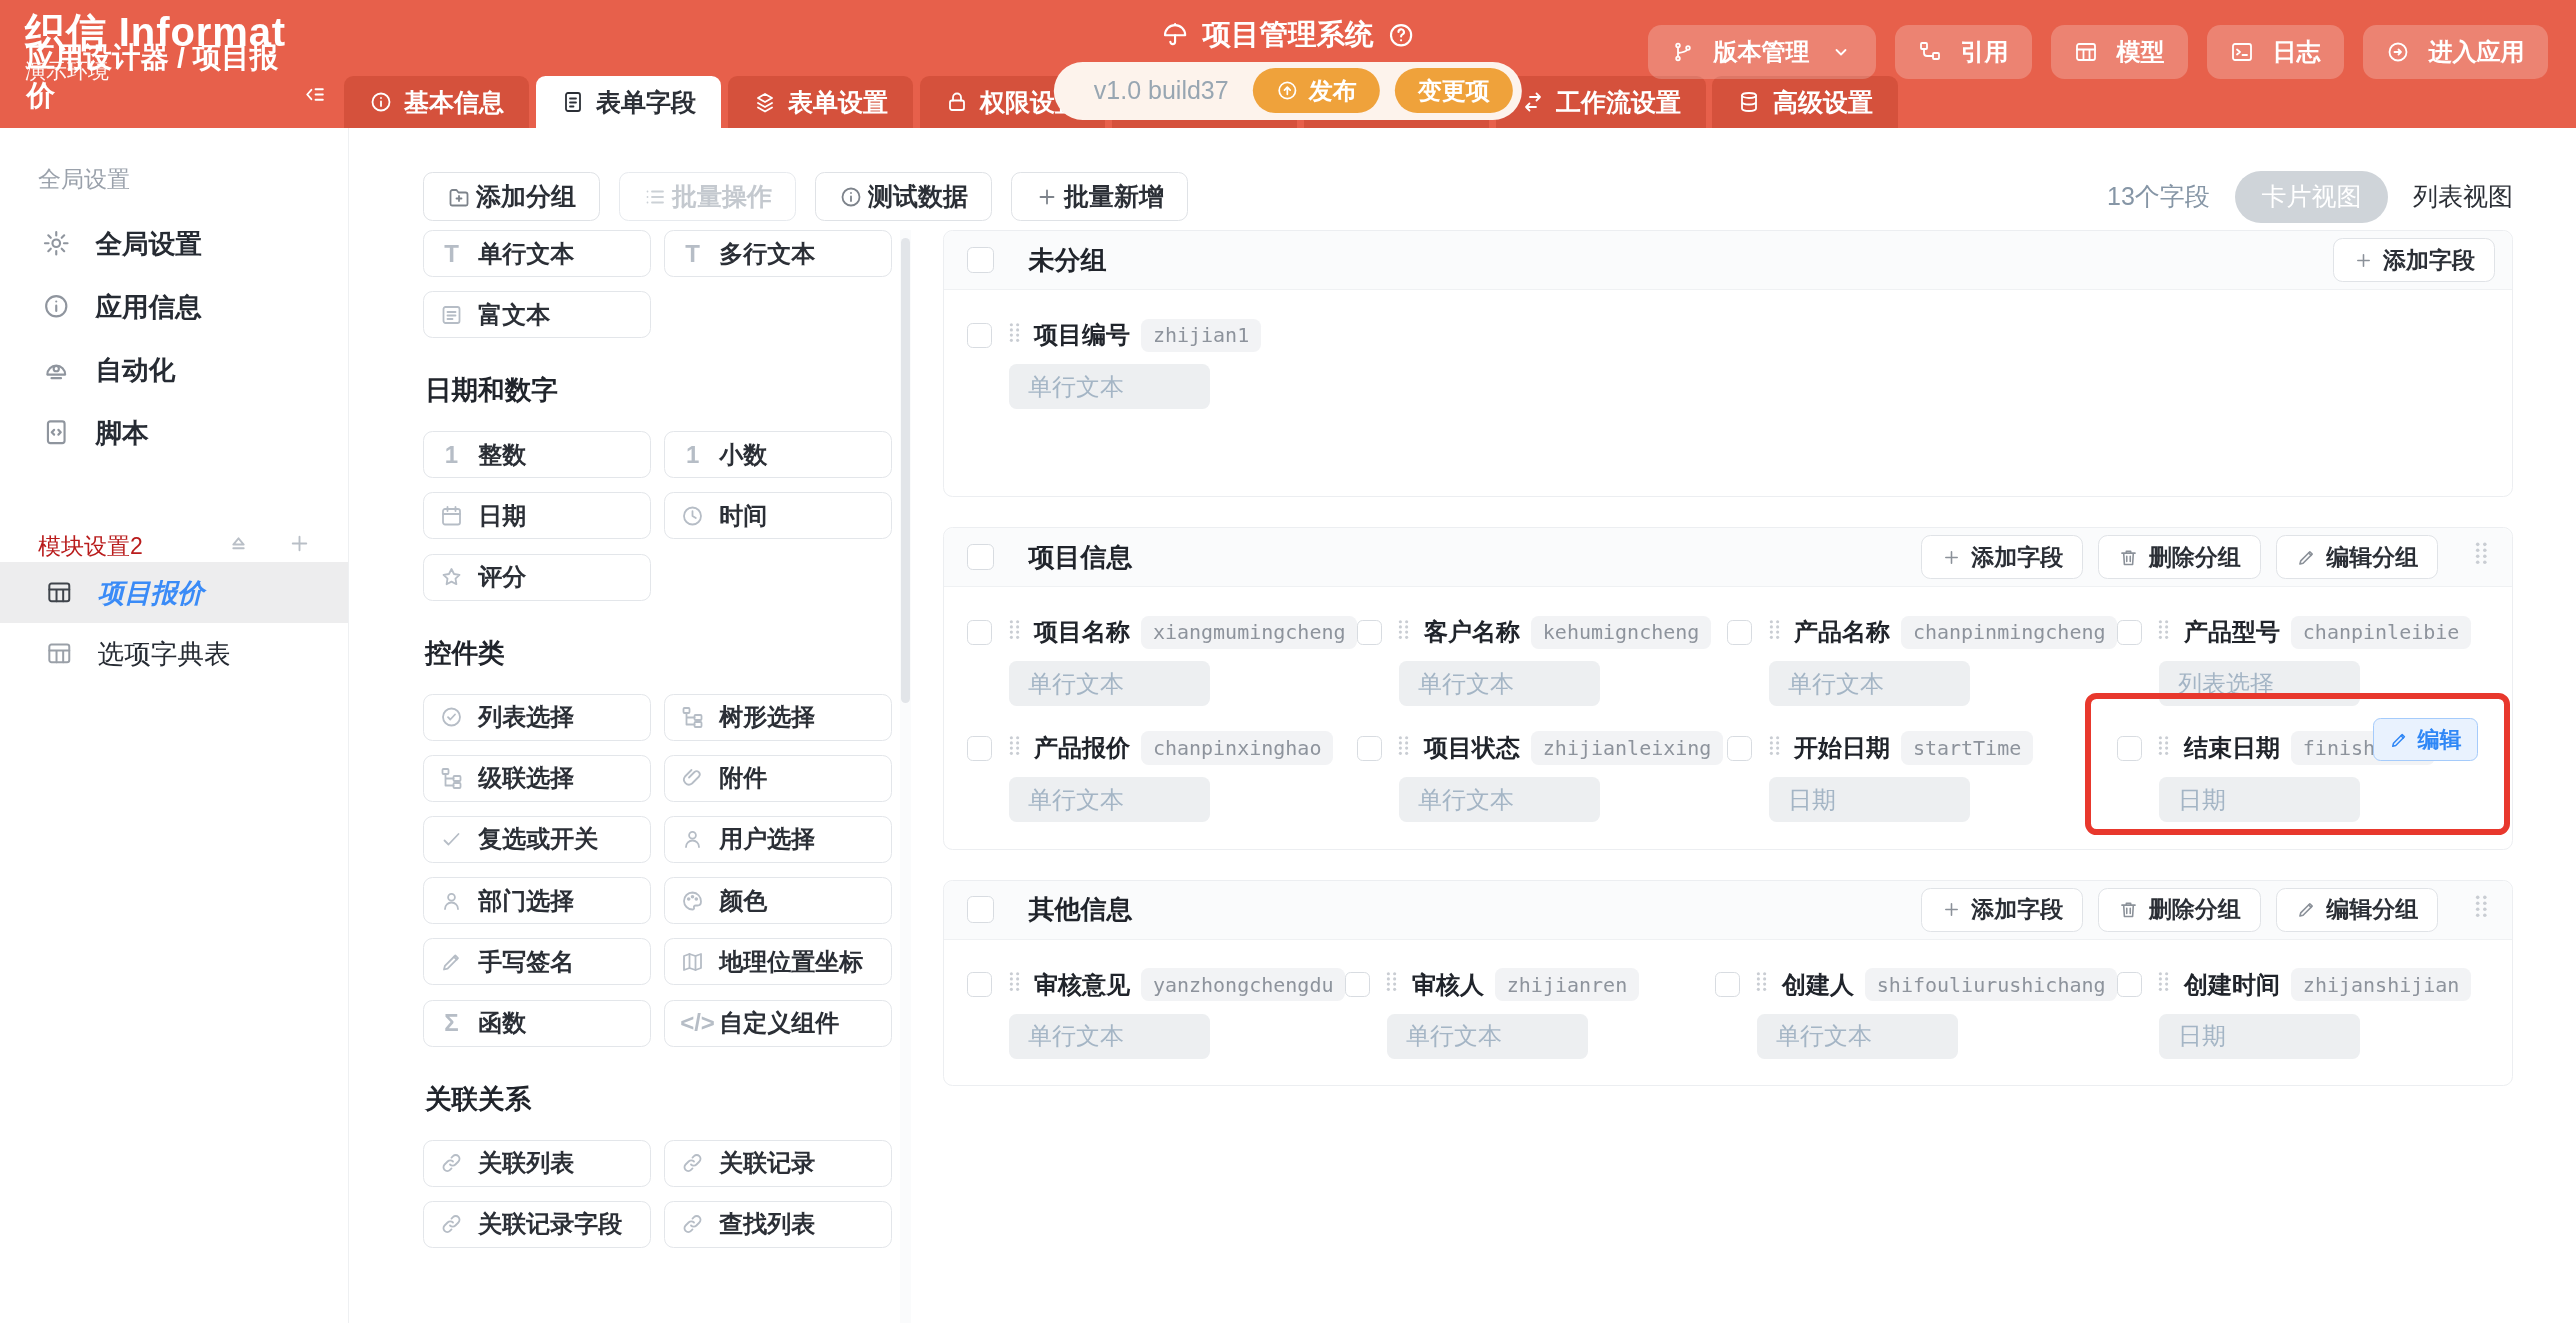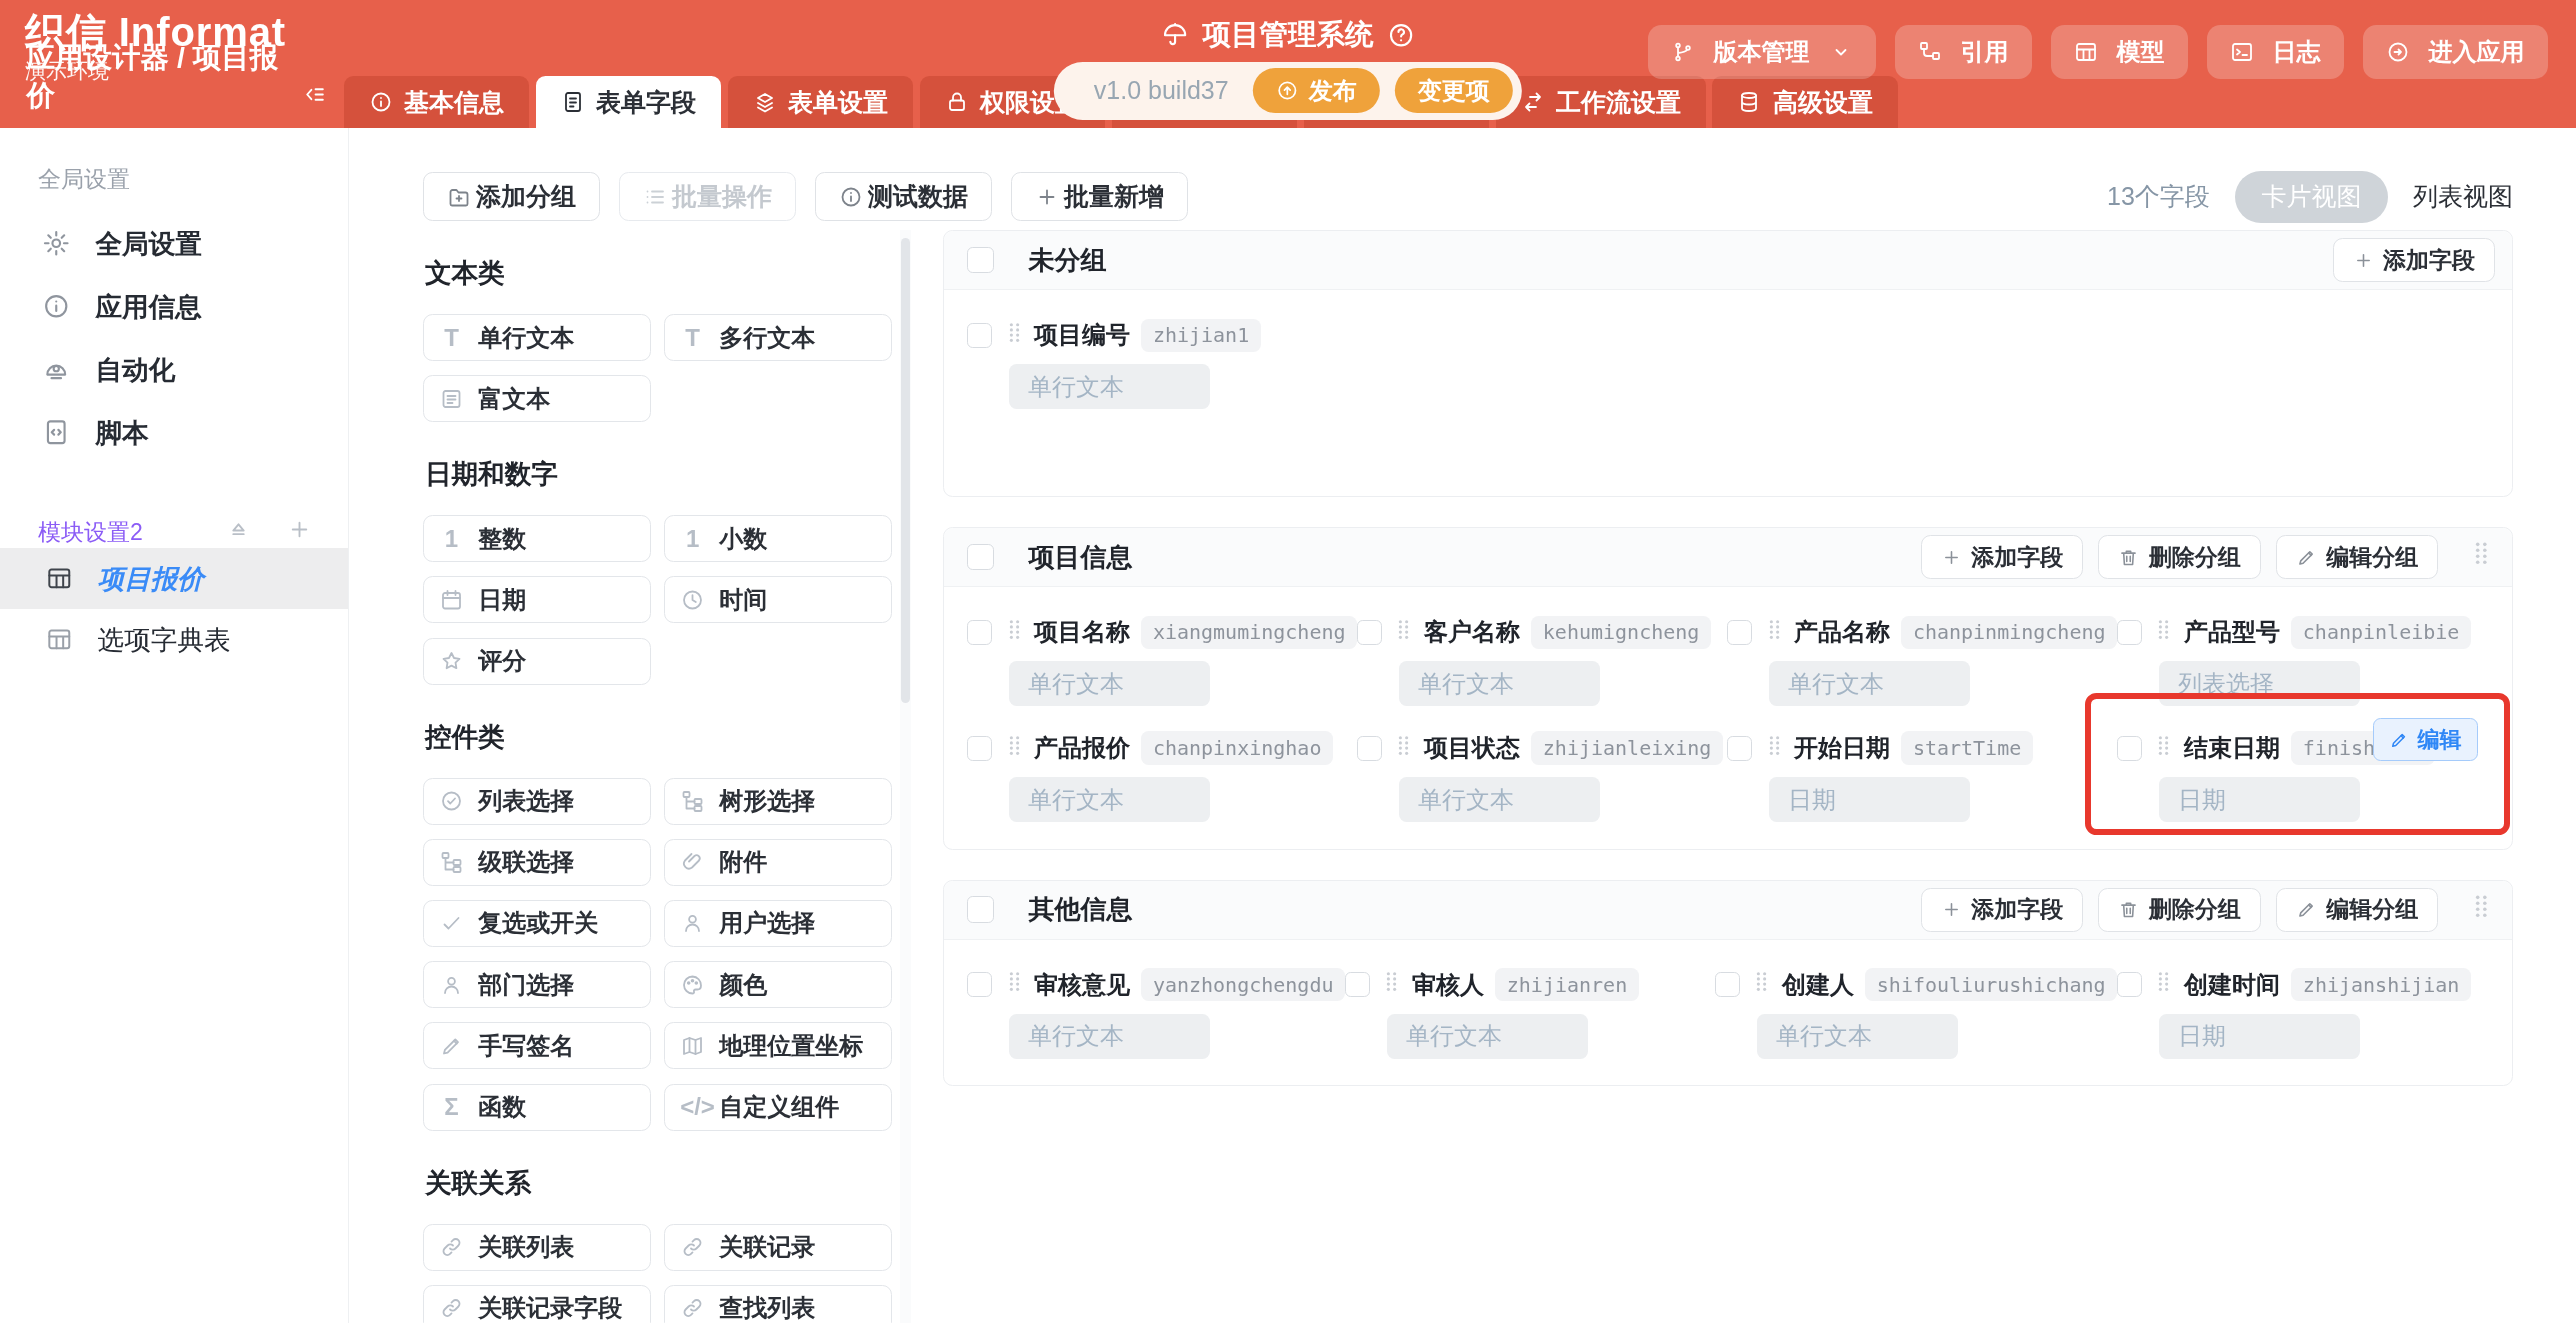--- a/index.html
+++ b/index.html
@@ -33,21 +33,21 @@
   .tabs { display:flex; align-items:flex-end; }
   .tab { display:flex; align-items:center; gap:11.4px; height:52px; padding:0 25px; background:#d5513c; border-radius:9.5px 9.5px 0 0; margin-right:6.6px; font-size:25px; font-weight:bold; color:#fff; cursor:pointer; white-space:nowrap; }
   .tab .icon { font-size:24px; }
   .tab.active { background:#fff; color:#2b2f36; }
 
   
   .sidebar { position:absolute; left:0; top:128px; width:349px; bottom:0; background:#fff; border-right:1.9px solid #eef0f2; padding-top:36px; }
   .sb-label { font-size:23px; color:#9aa1ab; padding-left:38px; margin-bottom:17px; }
   .sb-item { display:flex; align-items:center; gap:25px; height:63px; padding-left:42px; font-size:26.6px; font-weight:bold; color:#262b33; cursor:pointer; }
   .sb-item .icon { font-size:28.5px; color:#8f959e; }
-  .sb-sec2 { display:flex; align-items:center; padding:0 36px 0 38px; color:#8b5cf6; font-size:23px; margin-top:53px; }
+  .sb-sec2 { display:flex; align-items:center; padding:0 36px 0 38px; color:#b91c1c; font-size:23px; margin-top:67px; }
   .sb-sec2-icons { margin-left:auto; display:flex; gap:36px; color:#b9bfc7; }
   .sb-sec2-icons .icon { font-size:25px; cursor:pointer; }
   .sb-search { margin:26.6px 25px 19px 21px; height:55px; background:#f0f1f3; border-radius:9.5px; display:flex; align-items:center; padding:0 21px; }
   .sb-search input { flex:1; border:none; background:transparent; outline:none; font-size:25px; color:#50565e; font-family:inherit; }
   .sb-search input::placeholder { color:#b9c2cb; }
   .sb-search .icon { font-size:25px; color:#b4bcc6; cursor:pointer; }
   .sb-mod { display:flex; align-items:center; gap:25px; height:61px; padding-left:46px; font-size:26.6px; color:#262b33; cursor:pointer; }
   .sb-mod .icon { font-size:26.6px; color:#9aa0a8; }
   .sb-mod.active { background:#ededee; color:#3a8bf7; font-style:italic; font-weight:bold; }
   .sb-mod.active .icon { color:#3f444b; }
@@ -340,21 +340,20 @@
         </div>
       <div class="tb-right">
         <span class="field-count">13个字段</span>
         <span class="view-pill">卡片视图</span>
         <span class="view-list">列表视图</span>
       </div>
     </div>
     <div class="content">
       <div class="palette">
         <div id="palette-inner">
-            <div class="pal-title">文本类</div>
             <div class="pal-grid">
               <button class="pal-btn">
                 <span class="gicon">T</span>
                 <span>单行文本</span>
               </button>
               <button class="pal-btn">
                 <span class="gicon">T</span>
                 <span>多行文本</span>
               </button>
               <button class="pal-btn">

